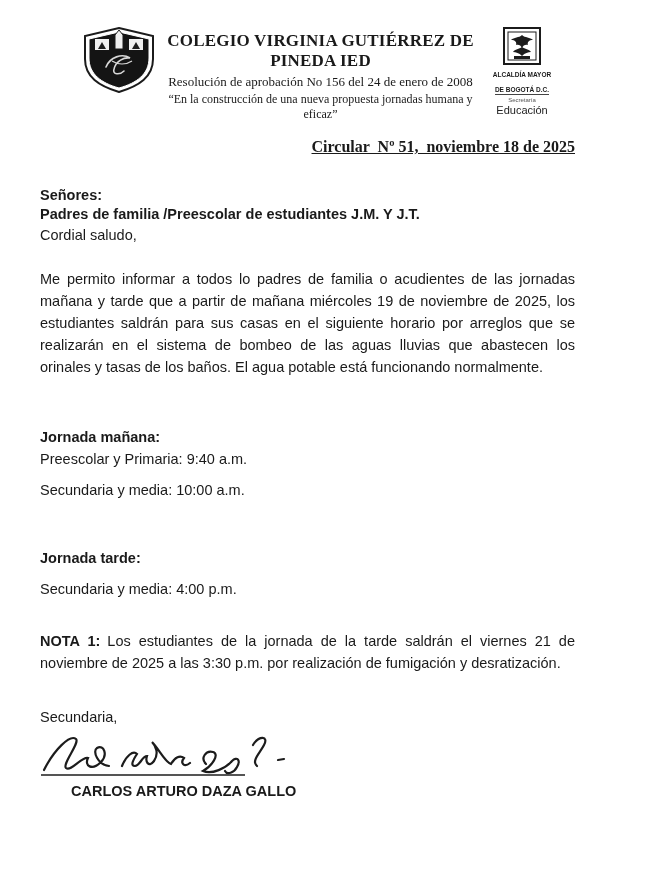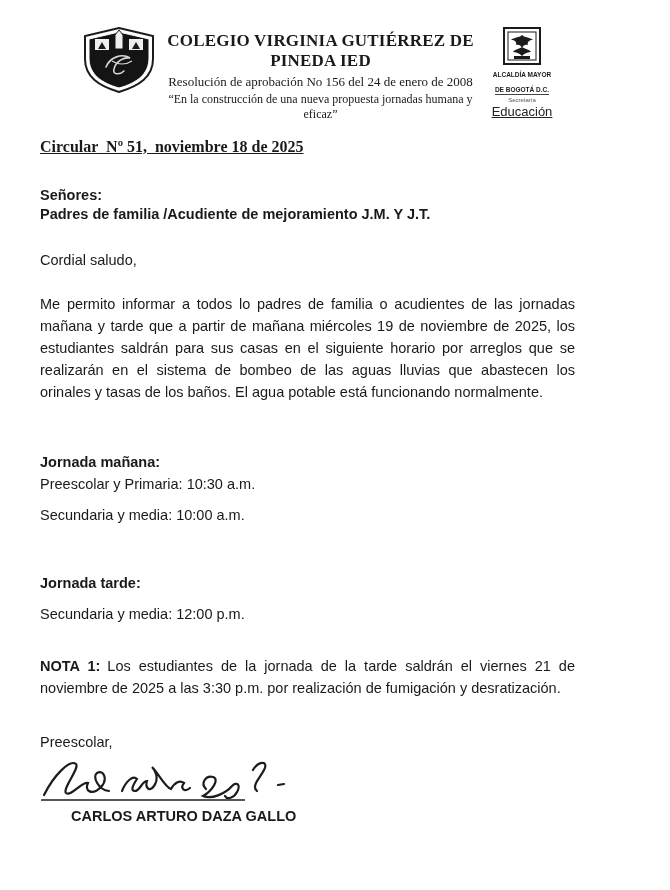--- a/index.html
+++ b/index.html
@@ -30,36 +30,36 @@
   .resolution  { font-size: 13px; margin-top: 3px; }
   .motto       { font-size: 12px; margin-top: 2px; }
   .citylogo {
     flex: 0 0 auto; width: 86px; margin-right: 10px;
     text-align: center; line-height: 1.05; padding-top: 1px;
   }
   .citylogo .l1 { font-size: 6.5px; font-weight: bold; margin-top: 2px; }
   .citylogo .l2 { font-size: 6.5px; font-weight: bold; border-bottom: 1px solid #444;
                   display: inline-block; padding-bottom: 1px; }
   .citylogo .l3 { font-size: 6px; color: #555; margin-top: 2px; }
-  .citylogo .l4 { font-size: 13px; color: #222; margin-top: 1px; text-decoration: underline; }
+  .citylogo .l4 { font-size: 11px; color: #222; margin-top: 1px; }
 
   
   .doc-title {
-    text-align: left;
+    text-align: right;
     margin-top: 16px;
     font-family: "Liberation Serif", serif;
     font-size: 16px; font-weight: bold;
     text-decoration: underline;
     white-space: pre-wrap;
   }
 
   
   .body-text { font-size: 14.5px; line-height: 22px; }
   .recipient { margin-top: 30px; font-weight: bold; line-height: 19px; font-size: 14.5px; }
-  .greeting  { margin-top: 25px; }
+  .greeting  { }
   .main-paragraph { margin-top: 22px; text-align: justify; }
 
   .sched-block-1 { margin-top: 48px; }
   .sched-block-2 { margin-top: 46px; }
   .sched-heading { font-weight: bold; }
   .sched-line2   { margin-top: 9px; }
 
   .note { margin-top: 30px; text-align: justify; }
   .notes-wrap { margin-top: 22px; }
   .note-label { font-weight: bold; margin-right: 7px; }
@@ -108,46 +108,46 @@
       <div><span class="l2">DE BOGOTÁ D.C.</span></div>
       <div class="l3">Secretaría</div>
       <div class="l4">Educación</div>
     </div>
   </div>
 
   <div class="doc-title">Circular  Nº 51,  noviembre 18 de 2025</div>
 
   <div class="recipient">
     <div>Señores:</div>
-    <div>Padres de familia /Acudiente de mejoramiento J.M. Y J.T.</div>
+    <div>Padres de familia /Preescolar de estudiantes J.M. Y J.T.</div>
   </div>
 
   <div class="body-text">
     <div class="greeting">Cordial saludo,</div>
 
     <p class="main-paragraph">Me permito informar a todos lo padres de familia o acudientes de las jornadas mañana y tarde que a partir de mañana miércoles 19 de noviembre de 2025, los estudiantes saldrán para sus casas en el siguiente horario por arreglos que se realizarán en el sistema de bombeo de las aguas lluvias que abastecen los orinales y tasas de los baños. El agua potable está funcionando normalmente.</p>
 
     <div class="sched-block-1">
       <div class="sched-heading">Jornada mañana:</div>
-      <div>Preescolar y Primaria: 10:30 a.m.</div>
+      <div>Preescolar y Primaria: 9:40 a.m.</div>
       <div class="sched-line2">Secundaria y media: 10:00 a.m.</div>
     </div>
 
     <div class="sched-block-2">
       <div class="sched-heading">Jornada tarde:</div>
-      <div class="sched-line2">Secundaria y media: 12:00 p.m.</div>
+      <div class="sched-line2">Secundaria y media: 4:00 p.m.</div>
     </div>
 
     <div class="notes-wrap">
       <p class="note">
         <span class="note-label">NOTA 1:</span><span>Los estudiantes de la jornada de la tarde saldrán el viernes 21 de noviembre de 2025 a las 3:30 p.m. por realización de fumigación y desratización.</span>
       </p>
     </div>
 
-    <div class="closing">Preescolar,</div>
+    <div class="closing">Secundaria,</div>
 
     <div class="sig-area">
       <svg width="250" height="52" viewBox="0 0 250 52">
         <path d="M4 40 C14 20 30 4 36 9 C40 13 22 34 26 38 C31 42 42 26 48 28 C44 36 52 41 61 32 C68 25 64 14 57 18 C52 21 58 35 69 36" fill="none" stroke="#1c1c1c" stroke-width="2.2" stroke-linecap="round"></path>
         <path d="M82 36 C86 26 93 20 97 24 C93 30 90 36 95 36 C100 36 102 26 107 26 C105 32 109 38 114 31 C119 24 116 16 112 12 C119 19 125 32 131 34 C135 27 140 25 144 28 C140 33 144 38 150 33" fill="none" stroke="#1c1c1c" stroke-width="2.2" stroke-linecap="round"></path>
         <path d="M166 34 C160 28 166 20 173 22 C180 24 172 36 163 41 C172 45 186 38 192 31 C197 26 201 30 197 37 C194 43 187 45 185 41" fill="none" stroke="#1c1c1c" stroke-width="2.2" stroke-linecap="round"></path>
         <path d="M213 15 C219 5 229 6 224 15 C220 23 211 31 217 36" fill="none" stroke="#1c1c1c" stroke-width="2.2" stroke-linecap="round"></path>
         <path d="M238 30 l6 -1" fill="none" stroke="#1c1c1c" stroke-width="2.2" stroke-linecap="round"></path>
         <line x1="1" y1="45" x2="205" y2="45" stroke="#1c1c1c" stroke-width="1.6"></line>
       </svg>

